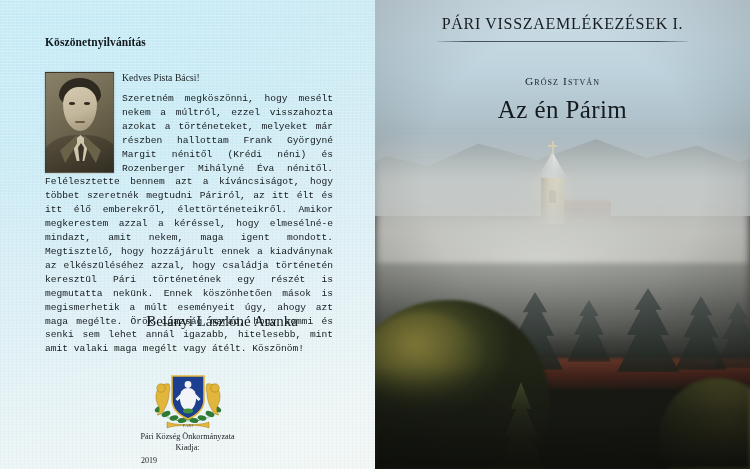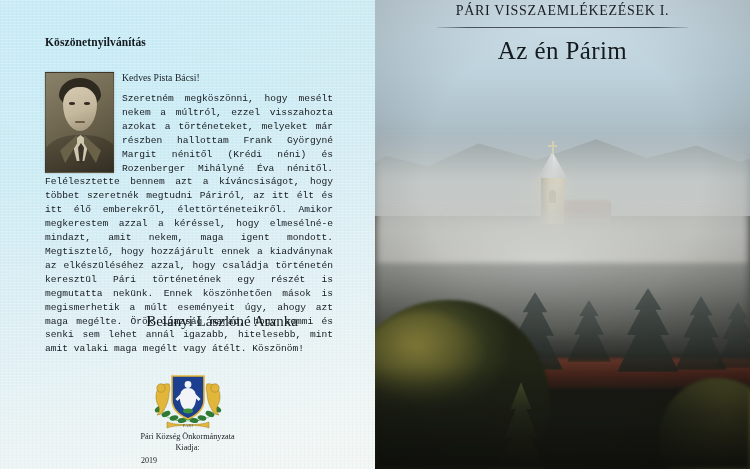--- a/index.html
+++ b/index.html
@@ -203,21 +203,21 @@
     background:linear-gradient(180deg, rgba(30,32,24,0) 0%, rgba(26,28,21,.72) 45%, rgba(18,19,14,.96) 100%);
     filter:blur(2px);
   }
   .dark-vig{
     position:absolute; inset:0;
     background:radial-gradient(ellipse 92% 78% at 50% 38%, rgba(0,0,0,0) 40%, rgba(0,0,0,.28) 100%);
   }
 
   .front-text{ position:absolute; left:0; top:0; width:100%; z-index:6; text-align:center; }
   .series-title{
-    margin-top:3px; font-size:14px; letter-spacing:.7px; color:#181d20;text-align:center;
+    margin-top:15px; font-size:16px; letter-spacing:.7px; color:#181d20;text-align:center;
   }
   .series-rule{
     width:251px; height:1px; margin:8px auto 0;
     background:linear-gradient(90deg, rgba(60,70,76,.15) 0%, rgba(50,60,66,.85) 12%, rgba(50,60,66,.85) 88%, rgba(60,70,76,.15) 100%);
   }
   .author{
     margin-top:33px; font-size:11.4px; color:#1b2023;
     font-variant:small-caps; letter-spacing:1.1px;
   }
   .main-title{
@@ -354,18 +354,19 @@
       <div class="smallfir"></div>
       <div class="righttree"></div>
 
       <div class="foreground"></div>
       <div class="dark-vig"></div>
     </div>
 
     <div class="front-text">
       <div class="series-title">PÁRI VISSZAEMLÉKEZÉSEK I.</div>
       <div class="series-rule"></div>
+      <div class="author">Grósz István</div>
       <div class="main-title">Az én Párim</div>
     </div>
 
   </div>
 
 </div>
 
 </body></html>

